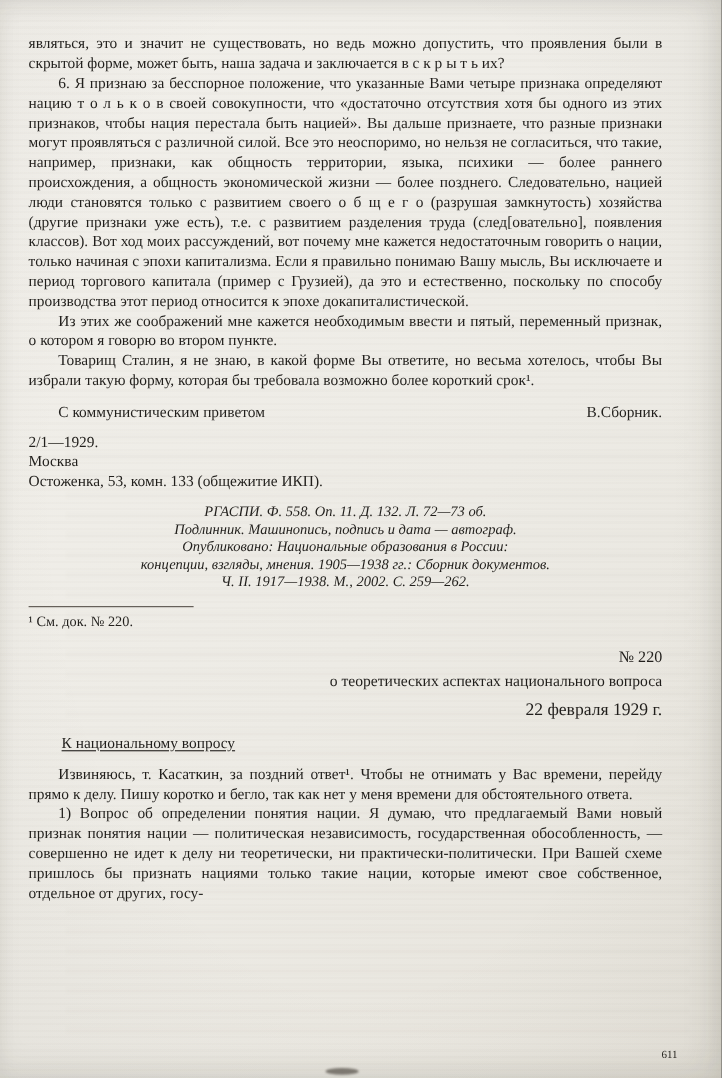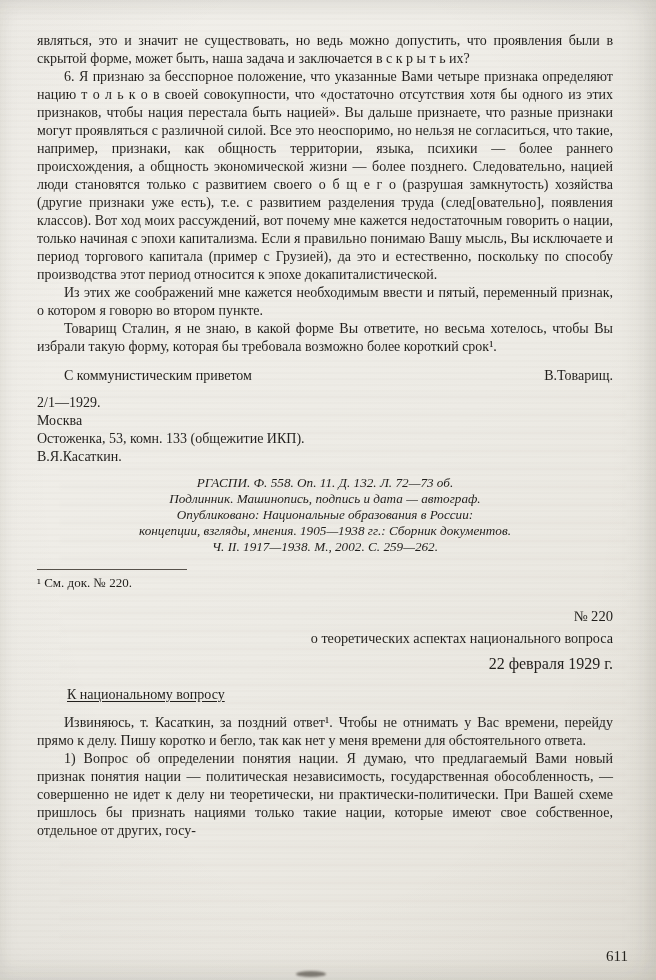--- a/index.html
+++ b/index.html
@@ -25,42 +25,42 @@
       radial-gradient(ellipse at 50% 45%, rgba(0,0,0,0) 60%, rgba(80,70,55,0.05) 100%);
   }
   .bleed {
     position: absolute; left: 60px; right: 30px; top: 380px; height: 560px;
     pointer-events: none;
     background: repeating-linear-gradient(0deg, rgba(105,95,80,0.045) 0 7px, rgba(0,0,0,0) 7px 18px);
     opacity: 0.35;
     filter: blur(1.5px);
   }
   .content {
-    position: absolute; left: 37px; top: 32px; width: 576px;
+    position: absolute; left: 26px; top: 32px; width: 576px;
     font-size: 14px; line-height: 18px;
   }
   .para { margin: 0; text-align: justify; text-indent: 27px; }
   .no-indent { text-indent: 0; }
   .sign-row { display: flex; justify-content: space-between; margin-top: 11px; padding-left: 27px; align-items: center; }
   .address { margin-top: 9px; }
   .address-line { line-height: 18px; }
   .archive { margin-top: 9px; text-align: center; font-style: italic; font-size: 13.2px; line-height: 16px; }
   .footnote-sep { margin-top: 14px; width: 150px; border-top: 1px solid #57524b; }
   .footnote { margin-top: 4px; font-size: 13px; }
   .doc-heading { margin-top: 15px; text-align: right; font-weight: normal; }
   .doc-number { font-size: 14.6px; margin-bottom: 5px; }
   .doc-title { font-size: 14.2px; line-height: 17px; }
   .doc-date { margin-top: 8px; text-align: right; font-size: 16px; }
   .subject { margin-top: 13px; padding-left: 30px; }
   .subject-text { text-decoration: underline; text-underline-offset: 2px; }
   .para + .para { margin-top: 0; }
   .letter-p1 { margin-top: 10px; }
   .letter-p2 { margin-top: 0; }
   .gap-after-closing { margin-top: 8px; }
-  .page-number { position: absolute; right: 28px; bottom: 15px; font-size: 15px; color: #26241f; }
+  .page-number { position: absolute; right: 40px; bottom: 15px; font-size: 10px; color: #26241f; }
   .artifact-dot {
     position: absolute; left: 296px; bottom: 3px; width: 30px; height: 6px;
     background: rgba(45,40,33,0.55); border-radius: 50%; filter: blur(1px);
   }
 </style>
 </head>
 <body>
 
 <div class="page">
   <div class="scan-texture"></div>
@@ -68,28 +68,27 @@
 
   <div class="content">
 
     <p class="para no-indent">являться, это и значит не существовать, но ведь можно допустить, что проявления были в скрытой форме, может быть, наша задача и заключается в с к р ы т ь их?</p>
     <p class="para">6. Я признаю за бесспорное положение, что указанные Вами четыре признака определяют нацию т о л ь к о в своей совокупности, что «достаточно отсутствия хотя бы одного из этих признаков, чтобы нация перестала быть нацией». Вы дальше признаете, что разные признаки могут проявляться с различной силой. Все это неоспоримо, но нельзя не согласиться, что такие, например, признаки, как общность территории, языка, психики — более раннего происхождения, а общность экономической жизни — более позднего. Следовательно, нацией люди становятся только с развитием своего о б щ е г о (разрушая замкнутость) хозяйства (другие признаки уже есть), т.е. с развитием разделения труда (след[овательно], появления классов). Вот ход моих рассуждений, вот почему мне кажется недостаточным говорить о нации, только начиная с эпохи капитализма. Если я правильно понимаю Вашу мысль, Вы исключаете и период торгового капитала (пример с Грузией), да это и естественно, поскольку по способу производства этот период относится к эпохе докапиталистической.</p>
     <p class="para">Из этих же соображений мне кажется необходимым ввести и пятый, переменный признак, о котором я говорю во втором пункте.</p>
     <p class="para gap-after-closing">Товарищ Сталин, я не знаю, в какой форме Вы ответите, но весьма хотелось, чтобы Вы избрали такую форму, которая бы требовала возможно более короткий срок¹.</p>
 
     <div class="sign-row">
       <span class="salutation">С коммунистическим приветом</span>
-      <span class="signature">В.Товарищ.</span>
+      <span class="signature">В.Сборник.</span>
     </div>
 
     <div class="address">
       <div class="address-line">2/1—1929.</div>
       <div class="address-line">Москва</div>
       <div class="address-line">Остоженка, 53, комн. 133 (общежитие ИКП).</div>
-      <div class="address-line">В.Я.Касаткин.</div>
     </div>
 
     <div class="archive">
       <div>РГАСПИ. Ф. 558. Оп. 11. Д. 132. Л. 72—73 об.</div>
       <div>Подлинник. Машинопись, подпись и дата — автограф.</div>
       <div>Опубликовано: Национальные образования в России:</div>
       <div>концепции, взгляды, мнения. 1905—1938 гг.: Сборник документов.</div>
       <div>Ч. II. 1917—1938. М., 2002. С. 259—262.</div>
     </div>
 

